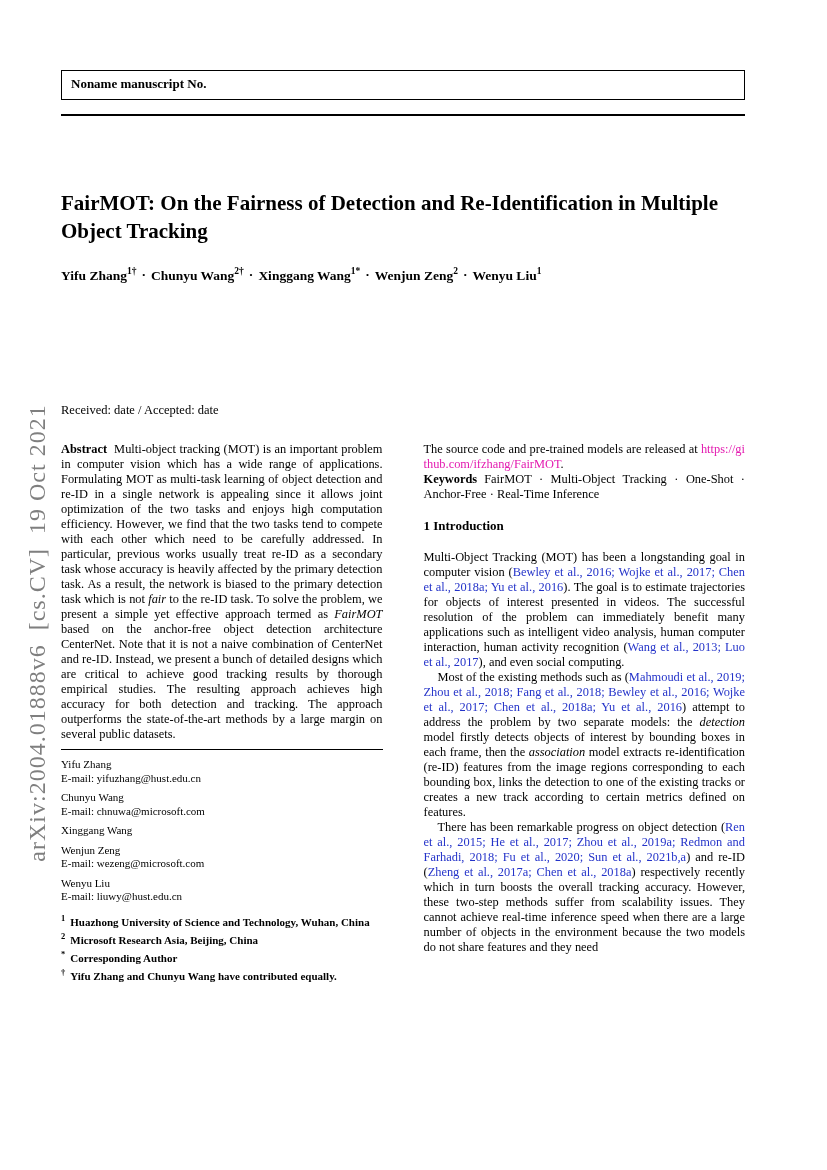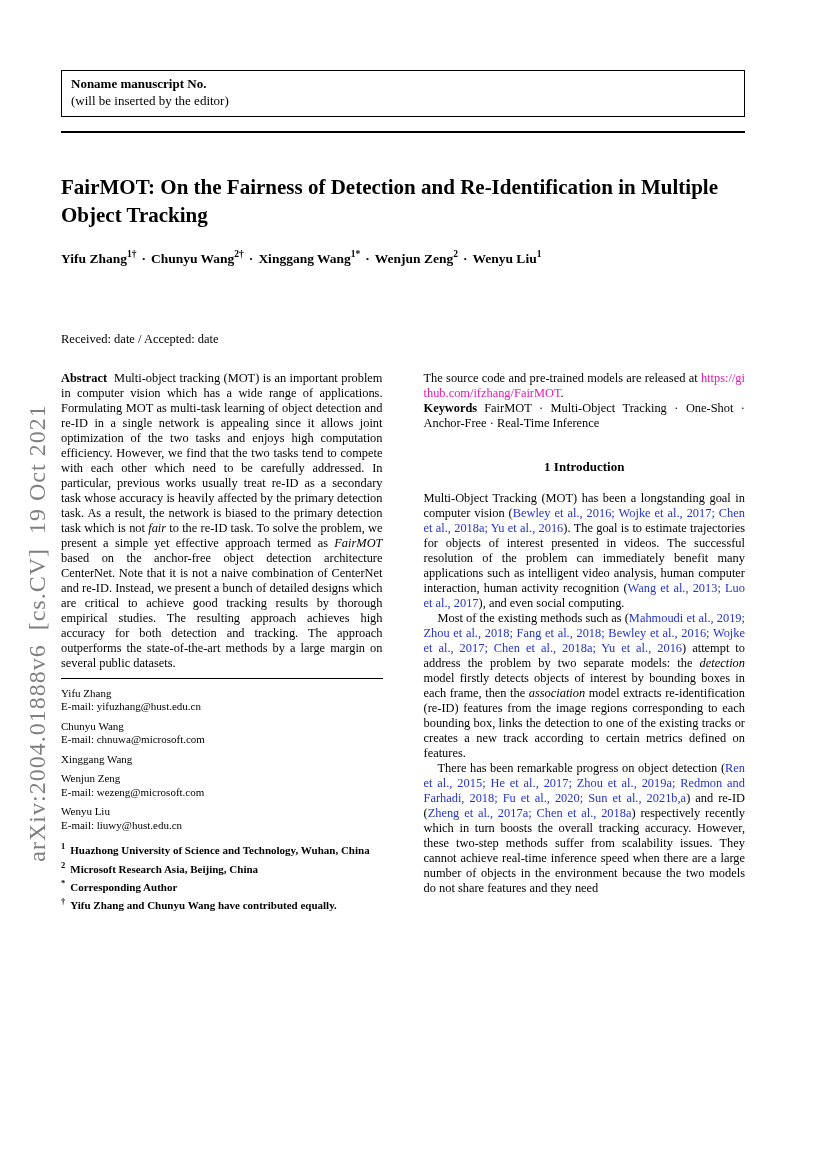--- a/index.html
+++ b/index.html
@@ -31,62 +31,60 @@
     padding: 5px 9px 6px;
     font-size: 13px;
     line-height: 1.3;
   }
   .manuscript-box .l1 { font-weight: 700; }
   .top-rule { border: none; border-top: 2px solid #000; margin: 14px 0 0; height: 0; }
   .title {
     font-size: 21px;
     font-weight: 700;
     line-height: 1.35;
-    margin: 40px 0 0;
+    margin: 73px 0 0;
   }
   .authors {
     margin-top: 20px;
     font-size: 13.5px;
     font-weight: 700;
   }
   .authors .s-sep { padding: 0 5px; }
   .authors sup { font-size: 9.5px; }
-  .received { margin-top: 65px; font-size: 12.5px; }
+  .received { margin-top: 120px; font-size: 12.5px; }
   .columns { display: flex; gap: 41px; margin-top: 24px; }
   .col { width: 330px; font-size: 12.4px; line-height: 15px; }
   .col p { margin: 0; text-align: justify; }
   .s-label { font-weight: 700; margin-right: 7px; }
   .s-i { font-style: italic; }
   .s-cite { color: #2433c9; cursor: pointer; }
   .s-link { color: #e31bb0; cursor: pointer; word-break: break-all; }
   .footnotes { margin-top: 7px; font-size: 11px; line-height: 13.5px; }
   .fn-rule { border: none; border-top: 1px solid #000; margin: 0 0 8px; height: 0; }
   .contact { margin-bottom: 6px; }
   .affils { margin-top: 8px; font-weight: bold; }
   .affil { padding-left: 14px; text-indent: -14px; margin-top: 1px; }
   .affil sup { font-size: 8.5px; margin-right: 5px; }
   .keywords { margin-top: 7px; }
   .section-heading {
     font-size: 13px;
     font-weight: 700;
-    margin: 28px 0 17px;
-    text-align: center;
+    margin: 16px 0 17px;
   }
   .indent { text-indent: 14px; }
 </style>
 </head>
 <body>
 
 <div class="arxiv-label">arXiv:2004.01888v6  [cs.CV]  19 Oct 2021</div>
 
 <div class="content">
 
   <div class="manuscript-box">
     <div class="l1">Noname manuscript No.</div>
-    <div class="l2">(will be inserted by the editor)</div>
   </div>
 
   <div class="top-rule"></div>
 
   <h1 class="title">FairMOT: On the Fairness of Detection and Re-Identification in Multiple Object Tracking</h1>
 
   <div class="authors"><span>Yifu Zhang</span><sup class="s-sup">1†</sup><span class="s-sep">·</span><span>Chunyu Wang</span><sup class="s-sup">2†</sup><span class="s-sep">·</span><span>Xinggang Wang</span><sup class="s-sup">1*</sup><span class="s-sep">·</span><span>Wenjun Zeng</span><sup class="s-sup">2</sup><span class="s-sep">·</span><span>Wenyu Liu</span><sup class="s-sup">1</sup></div>
 
   <div class="received">Received: date / Accepted: date</div>
 

